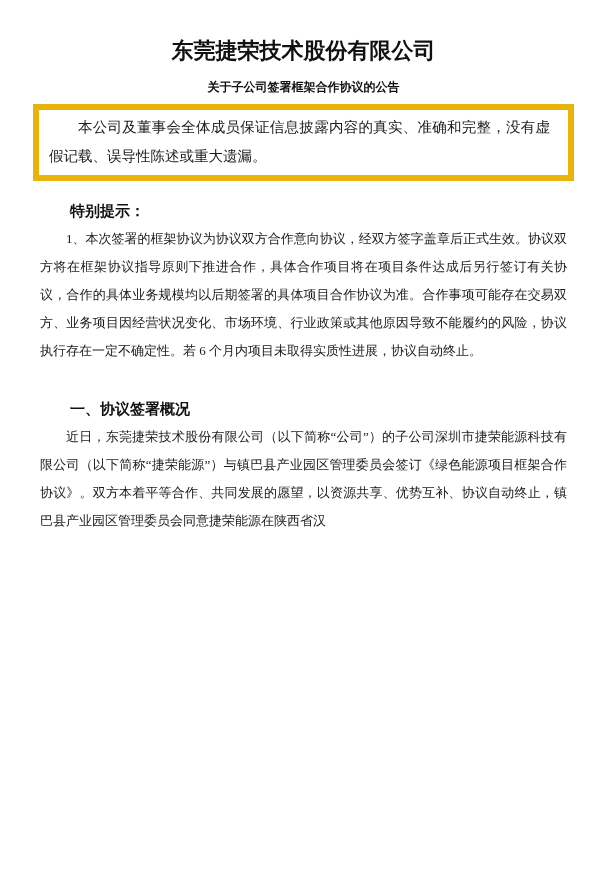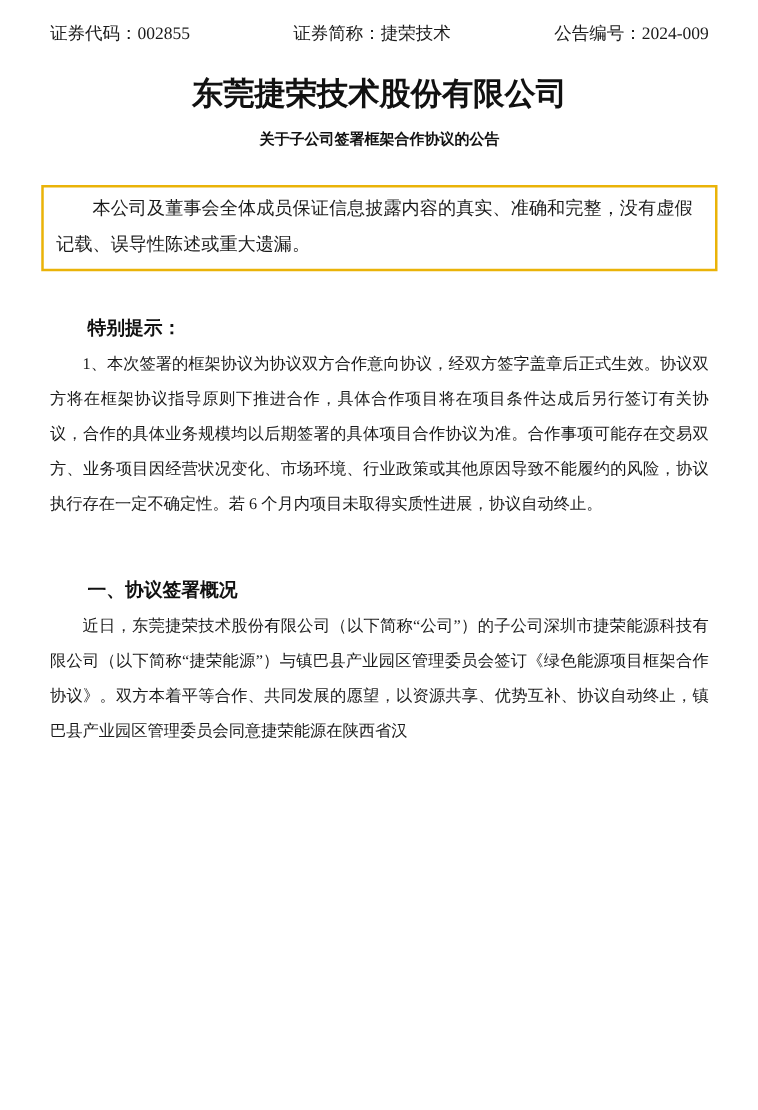--- a/index.html
+++ b/index.html
@@ -31,73 +31,68 @@
   }
   .title {
     margin: 0;
     text-align: center;
     font-family: "Liberation Sans", "DejaVu Sans", sans-serif;
     font-weight: bold;
     color: #111;
   }
   .title-company {
     margin-top: 22px;
-    font-size: 25px;
+    font-size: 22px;
     line-height: 26px;
   }
   .title-subject {
     margin-top: 10px;
     font-size: 12px;
     line-height: 26px;
   }
   .disclaimer-box {
-    margin: 24px -7px 0 -7px;
-    border: 2px solid #eab308;
+    margin: 4px -7px 0 -7px;
+    border: 6px solid #eab308;
     padding: 3px 18px 4px 10px;
   }
   .disclaimer-box p {
     margin: 0;
     font-size: 14.5px;
     line-height: 29px;
     text-indent: 2em;
     text-align: justify;
   }
   .bold-heading {
     margin: 0;
     font-family: "Liberation Sans", "DejaVu Sans", sans-serif;
     font-weight: bold;
     font-size: 15px;
     line-height: 28px;
     text-indent: 2em;
     color: #111;
   }
   .special-heading {
-    margin-top: 32px;
+    margin-top: 16px;
   }
   .section-heading {
-    margin-top: 42px;
+    margin-top: 30px;
   }
   .para {
     margin: 0;
     font-size: 13px;
     line-height: 28px;
     text-indent: 2em;
     text-align: justify;
   }
 </style>
 </head>
 <body>
 
 <div class="page">
 
-  <div class="header-row">
-    <span><span>证券代码：</span><span>002855</span></span>
-    <span><span>证券简称：</span><span>捷荣技术</span></span>
-    <span><span>公告编号：</span><span>2024-009</span></span>
-  </div>
 
   <h1 class="title title-company">东莞捷荣技术股份有限公司</h1>
   <h2 class="title title-subject">关于子公司签署框架合作协议的公告</h2>
 
   <div class="disclaimer-box">
     <p>本公司及董事会全体成员保证信息披露内容的真实、准确和完整，没有虚假记载、误导性陈述或重大遗漏。</p>
   </div>
 
   <p class="bold-heading special-heading">特别提示：</p>
 

